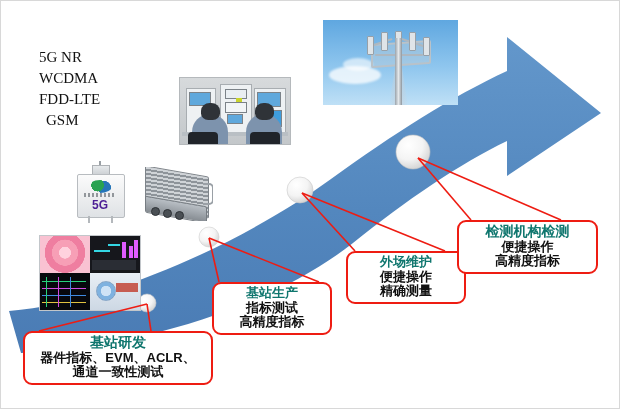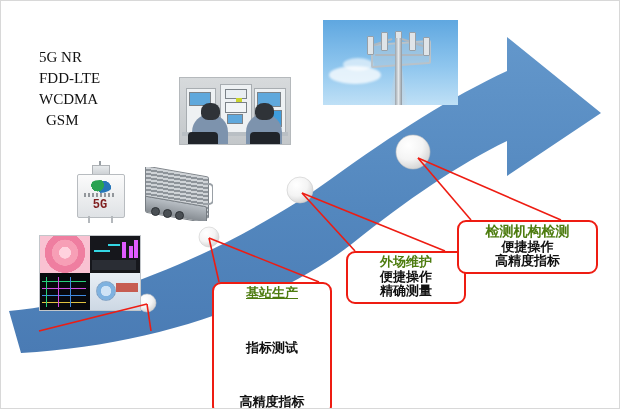--- a/index.html
+++ b/index.html
@@ -135,22 +135,22 @@
     border-radius:50%;
     opacity:.95;
   }
   #photo-unit .cm{
     position:absolute;left:11px;top:32px;width:32px;height:4px;
     background:repeating-linear-gradient(90deg,#6b7177 0 2px, transparent 2px 4px);
     opacity:.7;
   }
   #photo-unit .fiveg{
     position:absolute;left:0;right:0;top:37px;text-align:center;
-    font-family:Liberation Mono, monospace;font-weight:bold;
-    font-size:12px;color:#7f1d1d;
+    font-family:Liberation Sans, sans-serif;font-weight:bold;
+    font-size:12px;color:#4c1d95;
   }
 
   
   #photo-rru{
     left:140px; top:166px; width:72px; height:54px;
   }
   #photo-rru .body2{
     position:absolute;left:4px;top:4px;width:62px;height:40px;
     background:repeating-linear-gradient(180deg,#cfd3d7 0 2px,#8e949a 2px 4px);
     border:1px solid #7e848a;
@@ -214,36 +214,36 @@
     border:2px solid #ee1c12;
     border-radius:9px;
     background:#ffffff;
     text-align:center;
     font-family:"Liberation Sans", sans-serif;
     line-height:1.12;
     box-sizing:border-box;
     padding:2px 5px 3px 5px;
   }
   .callout .hd{
-    color:#4d7c0f;font-weight:bold;
+    color:#0f766e;font-weight:bold;
     font-family:"Liberation Sans", sans-serif;
     display:block;
   }
   .callout .ln{
     color:#111111;font-weight:bold;
     display:block;
   }
 
   #callout-rd{ left:22px; top:330px; width:190px; }
   #callout-rd .hd{font-size:14px;}
   #callout-rd .ln{font-size:13px;}
 
   #callout-mfg{ left:211px; top:281px; width:120px; }
-  #callout-mfg .hd{font-size:13px;text-decoration:underline;}
-  #callout-mfg .ln{font-size:13px;margin-top:40px;}
+  #callout-mfg .hd{font-size:13px;}
+  #callout-mfg .ln{font-size:13px;}
 
   #callout-field{ left:345px; top:250px; width:120px; }
   #callout-field .hd{font-size:13px;}
   #callout-field .ln{font-size:13px;}
 
   #callout-cert{ left:456px; top:219px; width:141px; }
   #callout-cert .hd{font-size:14px;}
   #callout-cert .ln{font-size:13px;}
 
   
@@ -253,22 +253,22 @@
   }
 </style>
 </head>
 <body>
 
 <div id="stage">
 
 
   <div id="techlist">
     <div>5G NR</div>
+    <div>WCDMA</div>
     <div>FDD-LTE</div>
-    <div>WCDMA</div>
     <div class="indent">GSM</div>
   </div>
 
   <svg id="arrowSvg" viewBox="0 0 620 409">
     <defs>
       <linearGradient id="agrad" x1="0" y1="1" x2="0" y2="0">
         <stop offset="0%" stop-color="#4A7BB4"></stop>
         <stop offset="45%" stop-color="#5387BE"></stop>
         <stop offset="100%" stop-color="#6397CB"></stop>
       </linearGradient>
@@ -387,20 +387,25 @@
       <path d="M208,237 L 318,281"></path>
 
       <path d="M301,192 L 354,250"></path>
       <path d="M301,192 L 444,250"></path>
 
       <path d="M417,157 L 470,219"></path>
       <path d="M417,157 L 560,219"></path>
     </g>
   </svg>
 
+  <div class="callout" id="callout-rd">
+    <span class="hd">基站研发</span>
+    <span class="ln">器件指标、EVM、ACLR、</span>
+    <span class="ln">通道一致性测试</span>
+  </div>
 
   <div class="callout" id="callout-mfg">
     <span class="hd">基站生产</span>
     <span class="ln">指标测试</span>
     <span class="ln">高精度指标</span>
   </div>
 
   <div class="callout" id="callout-field">
     <span class="hd">外场维护</span>
     <span class="ln">便捷操作</span>

